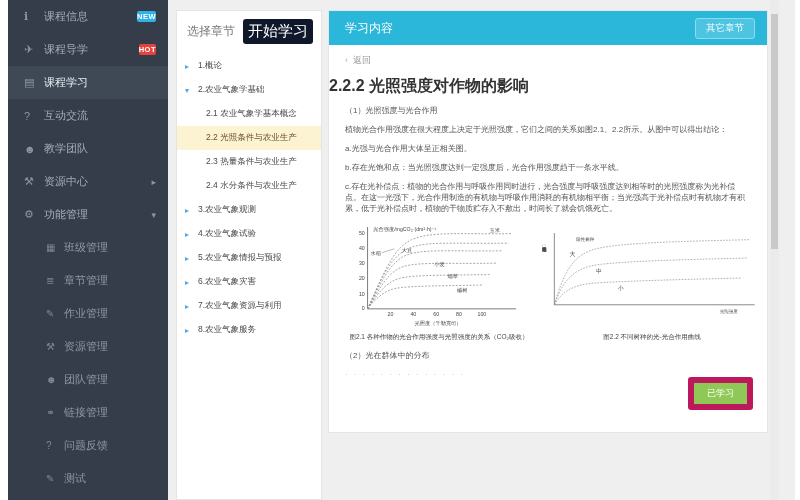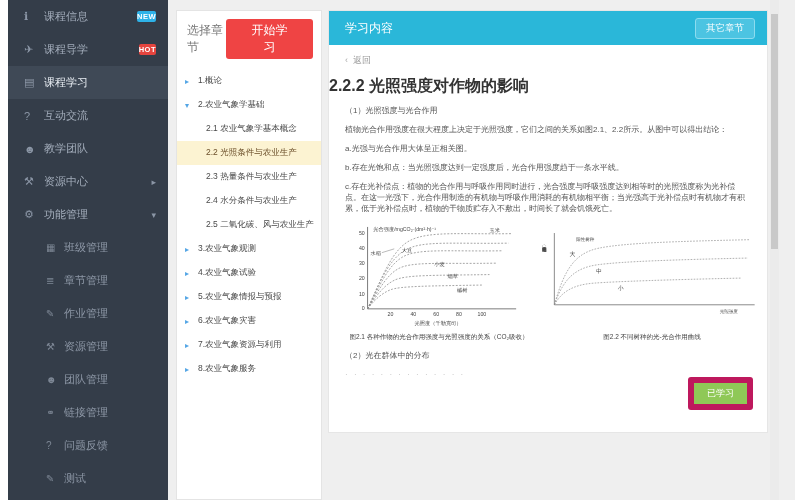--- a/index.html
+++ b/index.html
@@ -21,21 +21,21 @@
   .side-arrow { margin-left:auto; font-size:9px; color:#8b96a6; }
   .side-sub { display:flex; align-items:center; height:33px; padding:0 12px 0 38px;
               color:#8d97a6; font-size:11px; cursor:pointer; }
   .side-sub .ico { width:18px; font-size:10px; color:#7d8795; flex:0 0 18px; }
 
   
   .chapter-panel { position:absolute; left:176px; top:10px; width:146px; height:490px;
                    background:#ffffff; border:1px solid #e4e4e4; }
   .chapter-head { display:flex; align-items:center; justify-content:space-between; padding:8px 8px 6px 10px; }
   .chapter-title { font-size:12px; color:#777; }
-  .start-btn { background:#ef4444; color:#fff; font-size:12px; padding:3px 24px; border:none;
+  .start-btn { background:#0f172a; color:#fff; font-size:15px; padding:3px 5px; border:none;
                border-radius:3px; cursor:pointer; }
   .tree { padding-top:4px; }
   .tree-row { display:flex; align-items:center; height:24px; font-size:8.5px; color:#4a4a4a;
               padding-left:8px; cursor:pointer; white-space:nowrap; overflow:hidden; }
   .tree-row .tree-arrow { width:13px; font-size:8px; color:#53a5e5; flex:0 0 13px; }
   .tree-row.lvl1 { padding-left:29px; }
   .tree-row.selected { background:#fcf3d2; color:#6b4f2a; }
 
   
   .content-card { position:absolute; left:328px; top:10px; width:440px; height:423px;
@@ -161,23 +161,20 @@
         <span>2.1 农业气象学基本概念</span>
       </div>
       <div class="tree-row lvl1 selected">
         <span>2.2 光照条件与农业生产</span>
       </div>
       <div class="tree-row lvl1">
         <span>2.3 热量条件与农业生产</span>
       </div>
       <div class="tree-row lvl1">
         <span>2.4 水分条件与农业生产</span>
-      </div>
-      <div class="tree-row lvl1">
-        <span>2.5 二氧化碳、风与农业生产</span>
       </div>
       <div class="tree-row lvl0">
         <span class="tree-arrow">▸</span>
         <span>3.农业气象观测</span>
       </div>
       <div class="tree-row lvl0">
         <span class="tree-arrow">▸</span>
         <span>4.农业气象试验</span>
       </div>
       <div class="tree-row lvl0">

